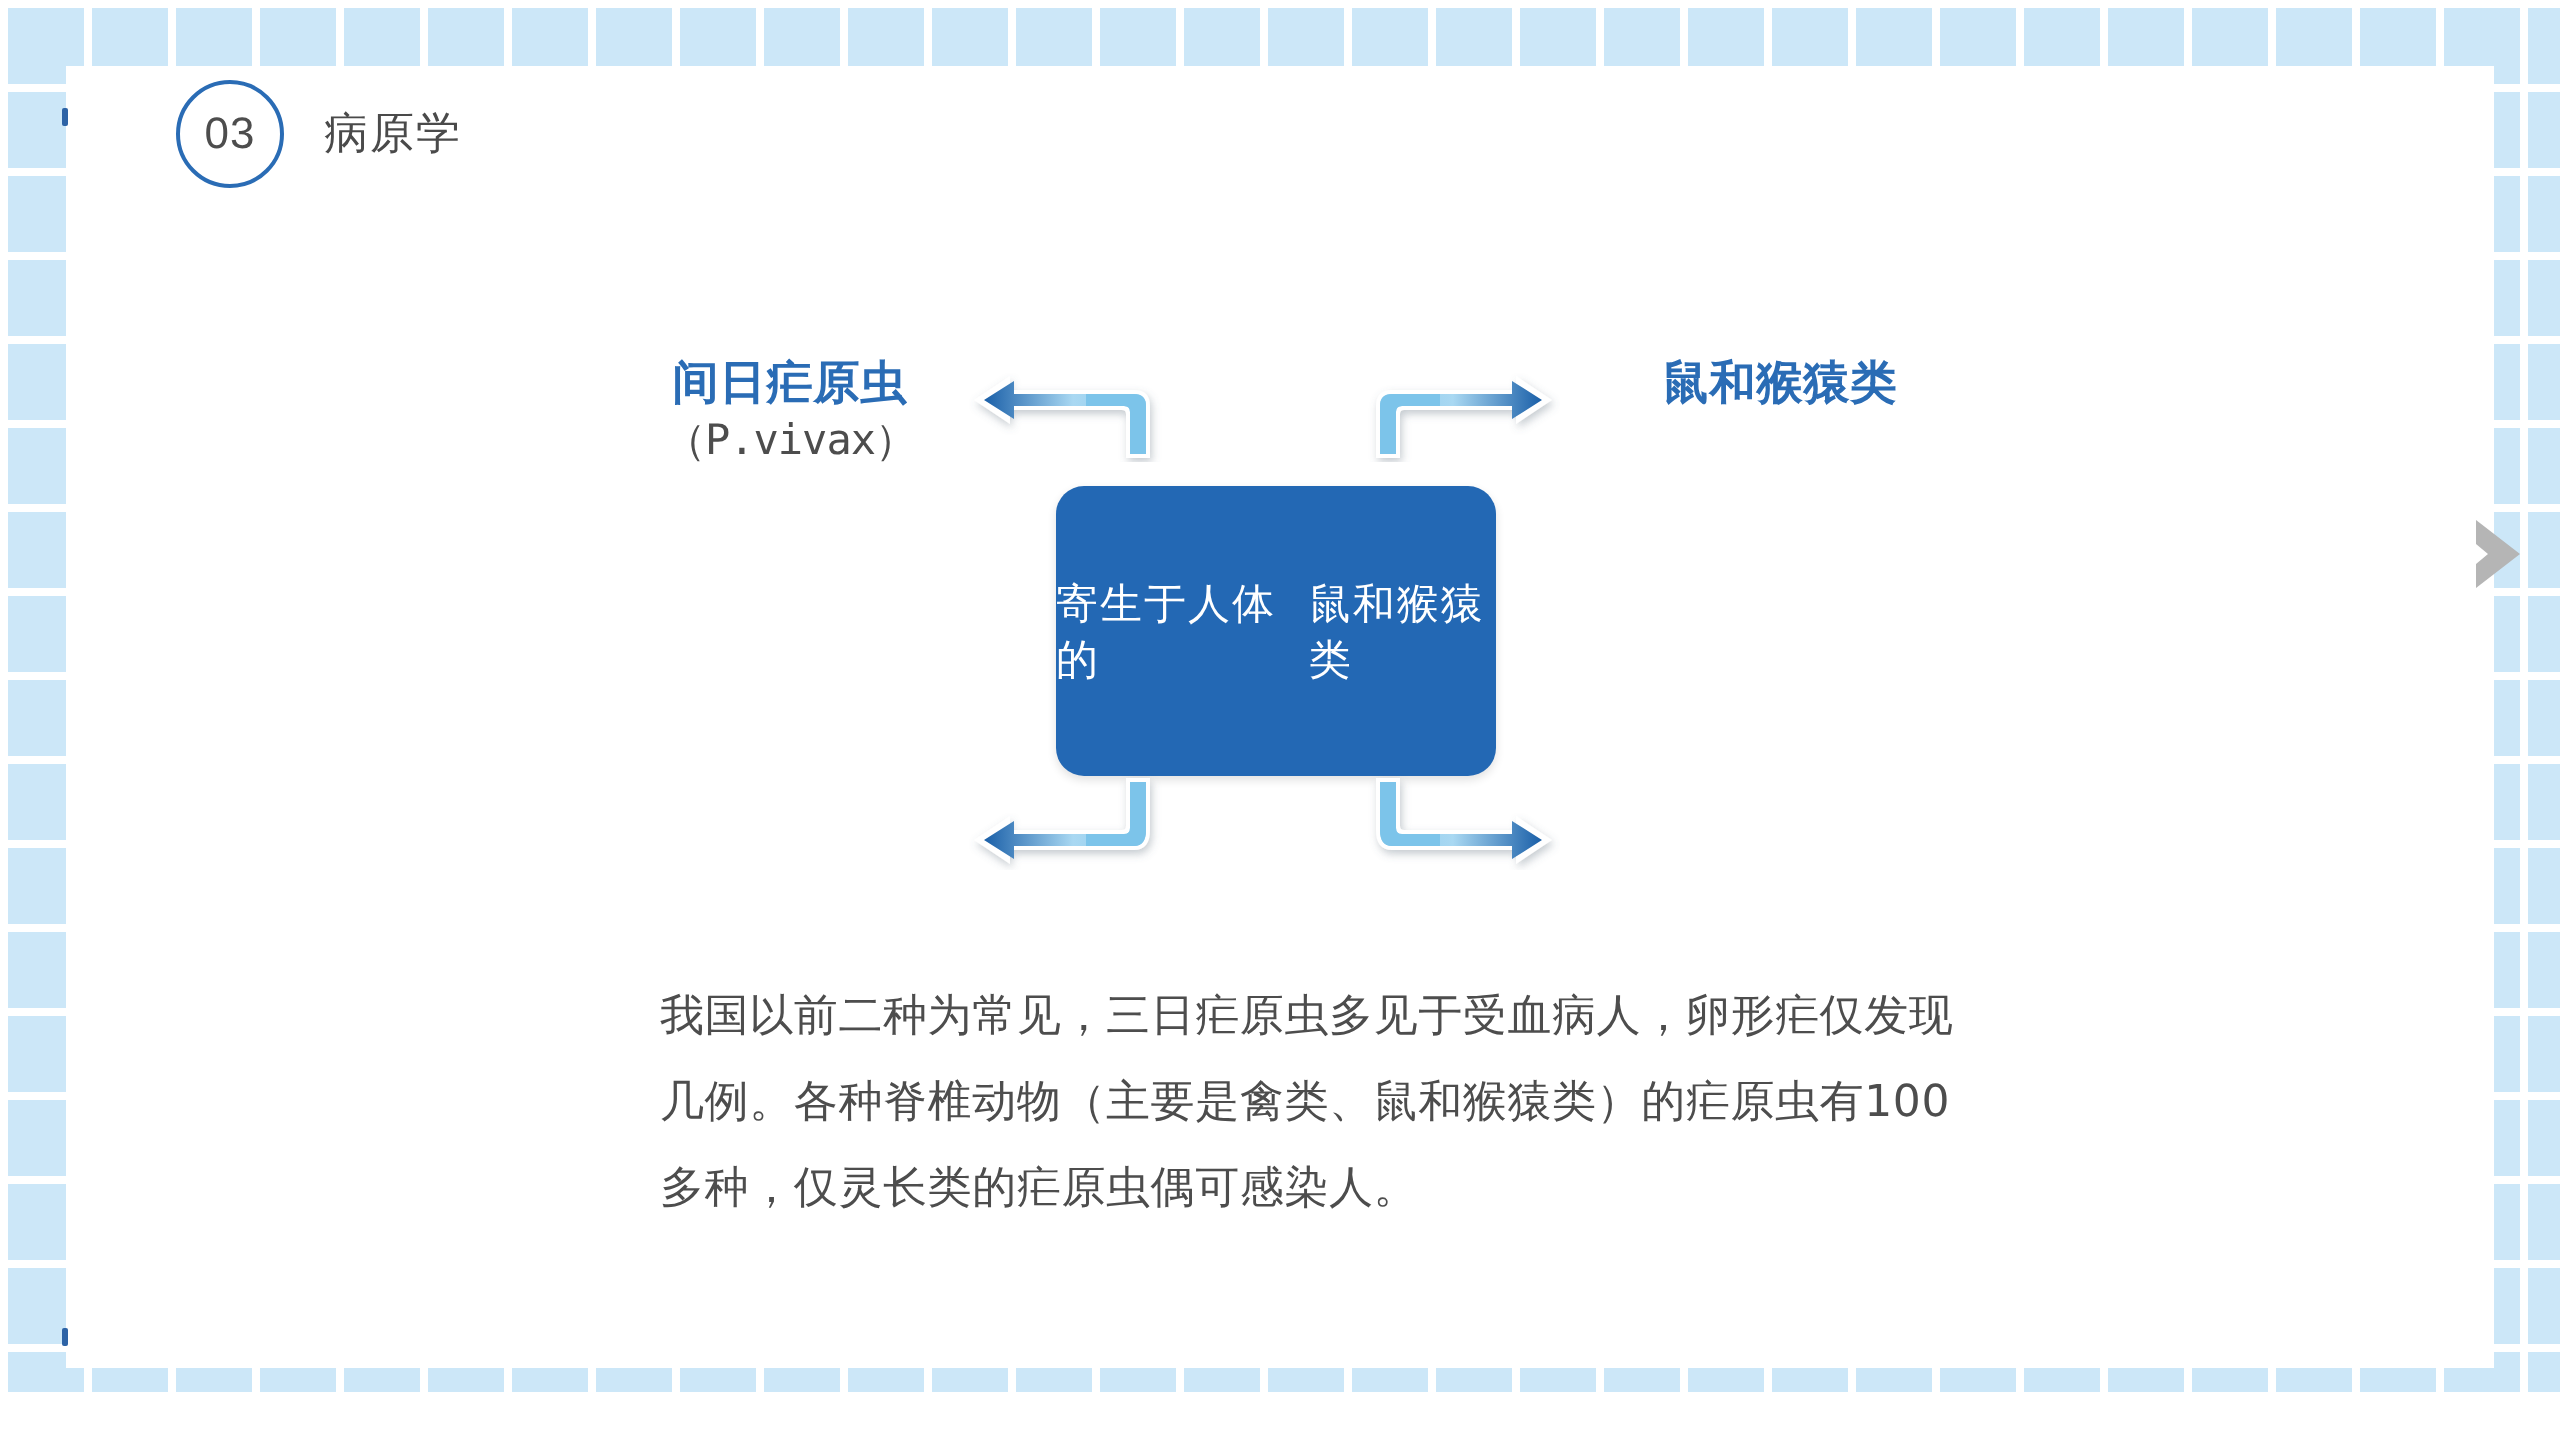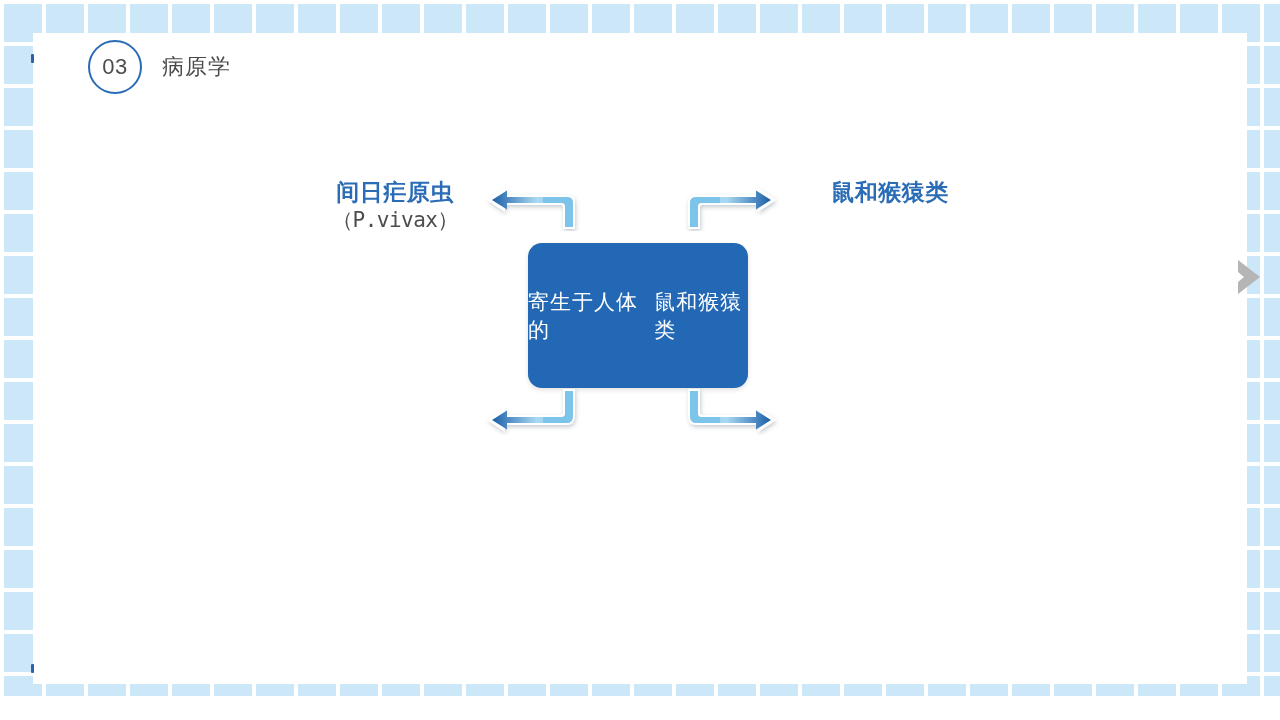--- a/index.html
+++ b/index.html
@@ -248,18 +248,21 @@
   </svg>
 
   <svg class="arrow-svg" id="arrow-br" width="100" height="48" viewBox="0 0 100 48">
     <g filter="url(#softShadow)">
       <path d="M 96 33 L 78 21 L 78 28 L 22 28 Q 20 28 20 26 L 20 2 L 8 2 L 8 28 Q 8 38 16 38 L 78 38 L 78 45 Z" fill="#ffffff"></path>
     </g>
     <path d="M 91 33 L 76 23.5 L 76 30 L 21 30 Q 18 30 18 27 L 18 4 L 10 4 L 10 28 Q 10 36 16 36 L 76 36 L 76 42.5 Z" fill="url(#gradRight)"></path>
     <path d="M 18 27 L 18 4 L 10 4 L 10 28 Q 10 36 16 36 L 40 36 L 40 30 L 21 30 Q 18 30 18 27 Z" fill="#7cc4ea"></path>
   </svg>
 
+  <div id="body-text">
+    <p>我国以前二种为常见，三日疟原虫多见于受血病人，卵形疟仅发现几例。各种脊椎动物（主要是禽类、鼠和猴猿类）的疟原虫有100多种，仅灵长类的疟原虫偶可感染人。</p>
+  </div>
 
   <svg id="next-slide-arrow" viewBox="0 0 24 42">
     <path d="M 0 4 L 22 21 L 0 38 L 0 26 L 6 21 L 0 16 Z" fill="#b5b5b5"></path>
   </svg>
 
 </div>
 
 </body></html>

